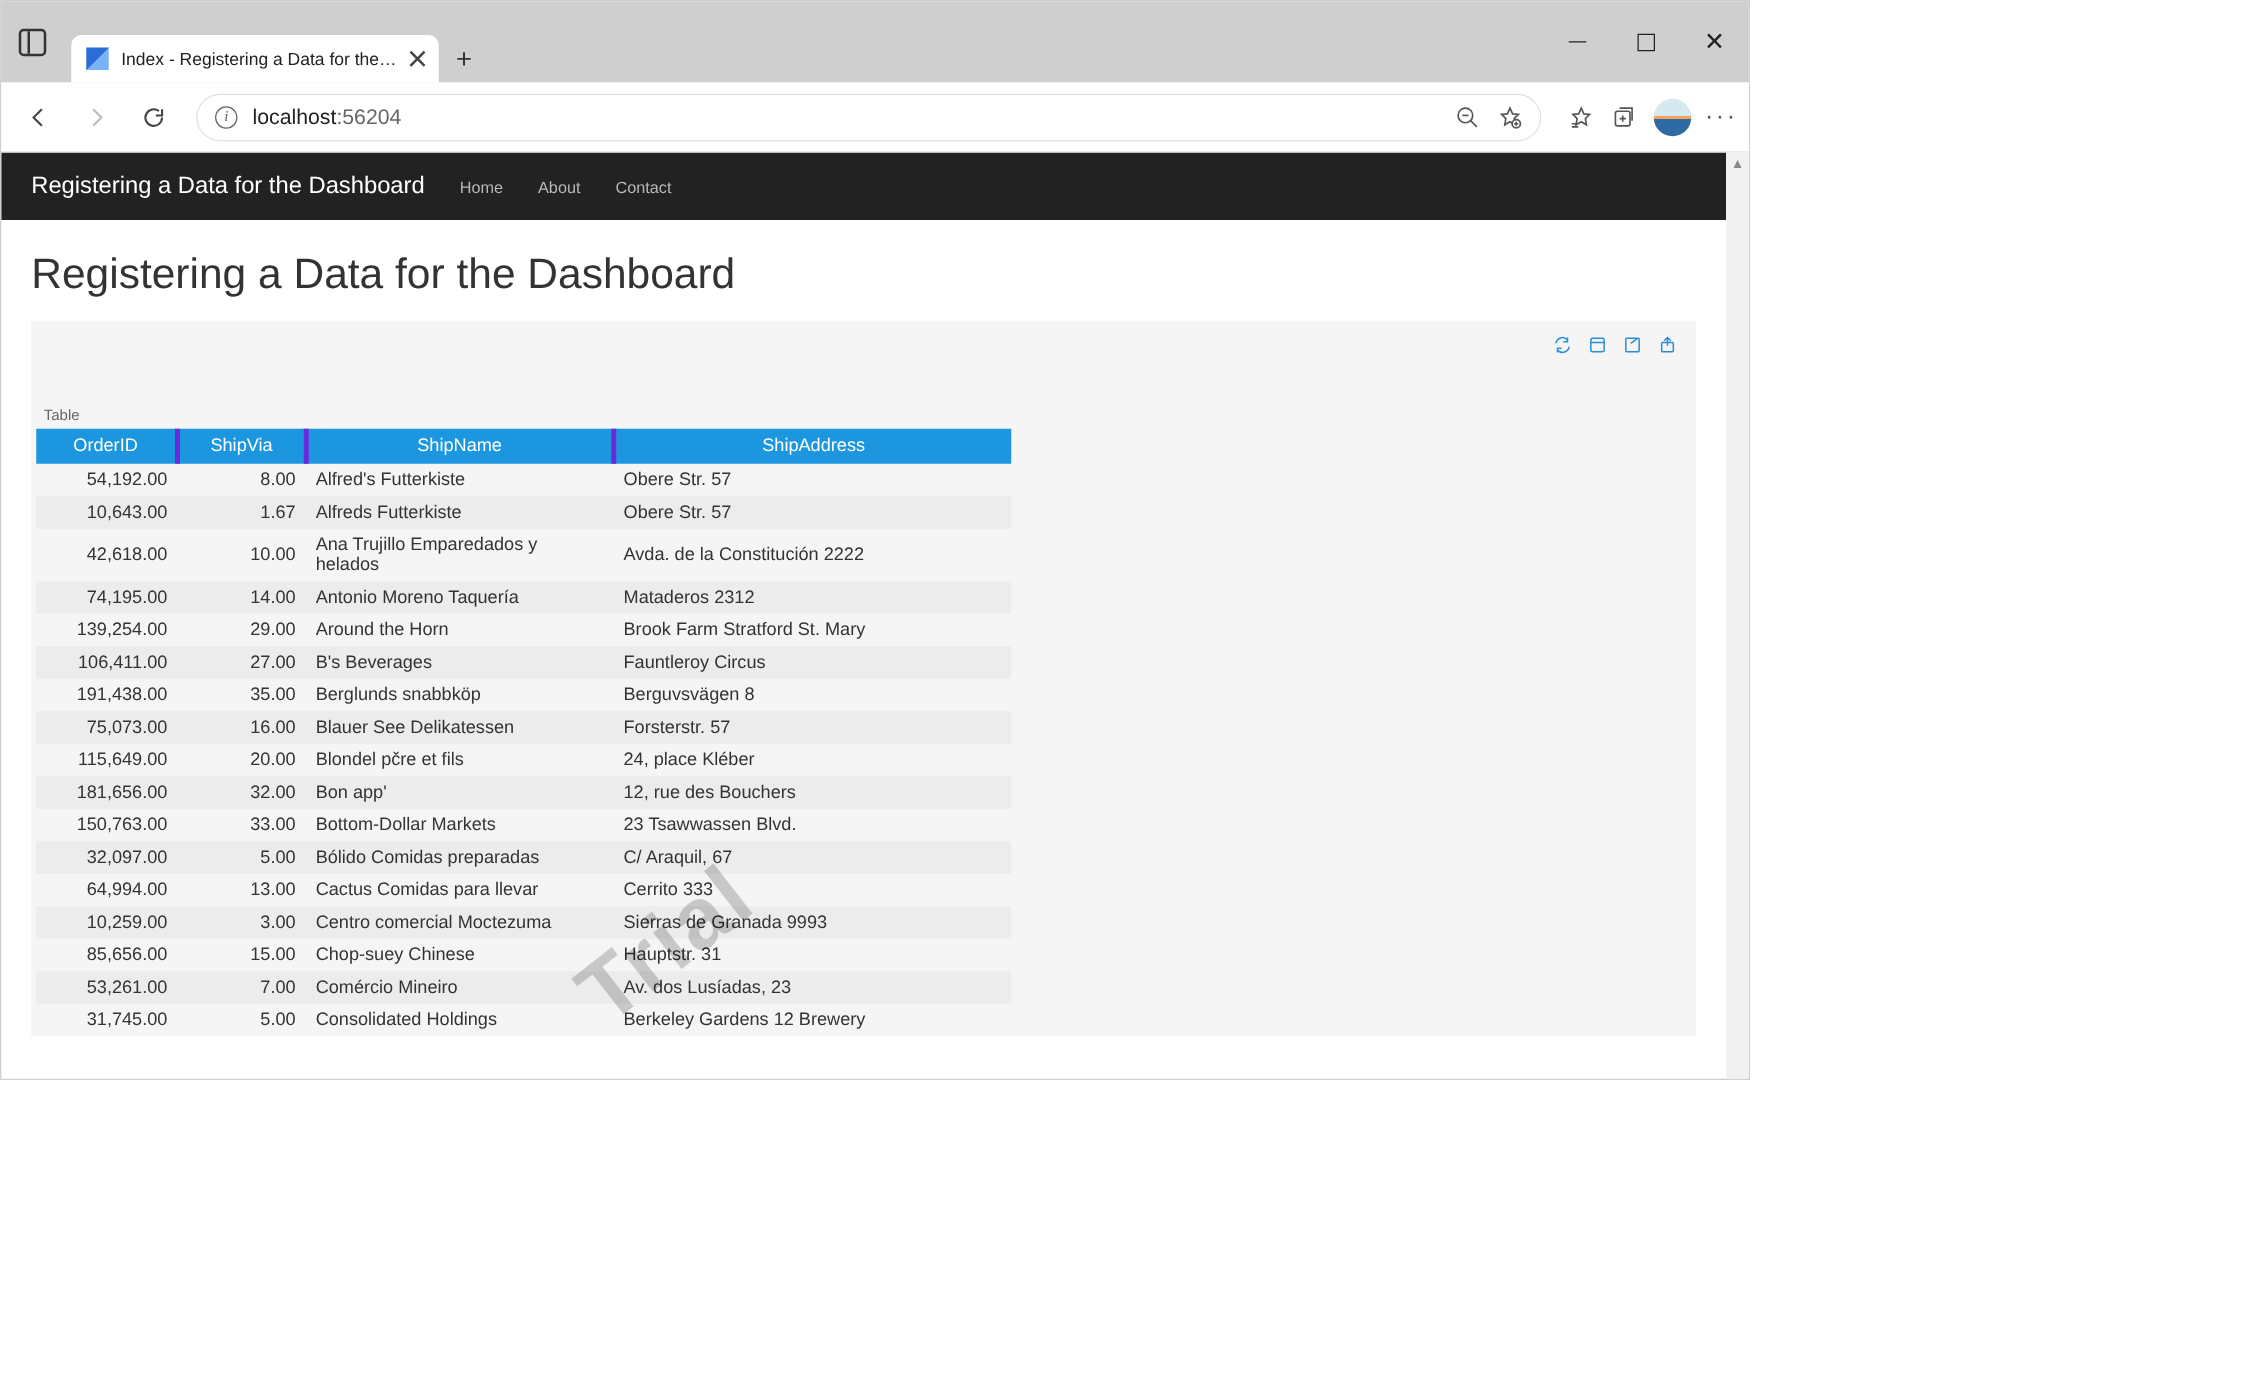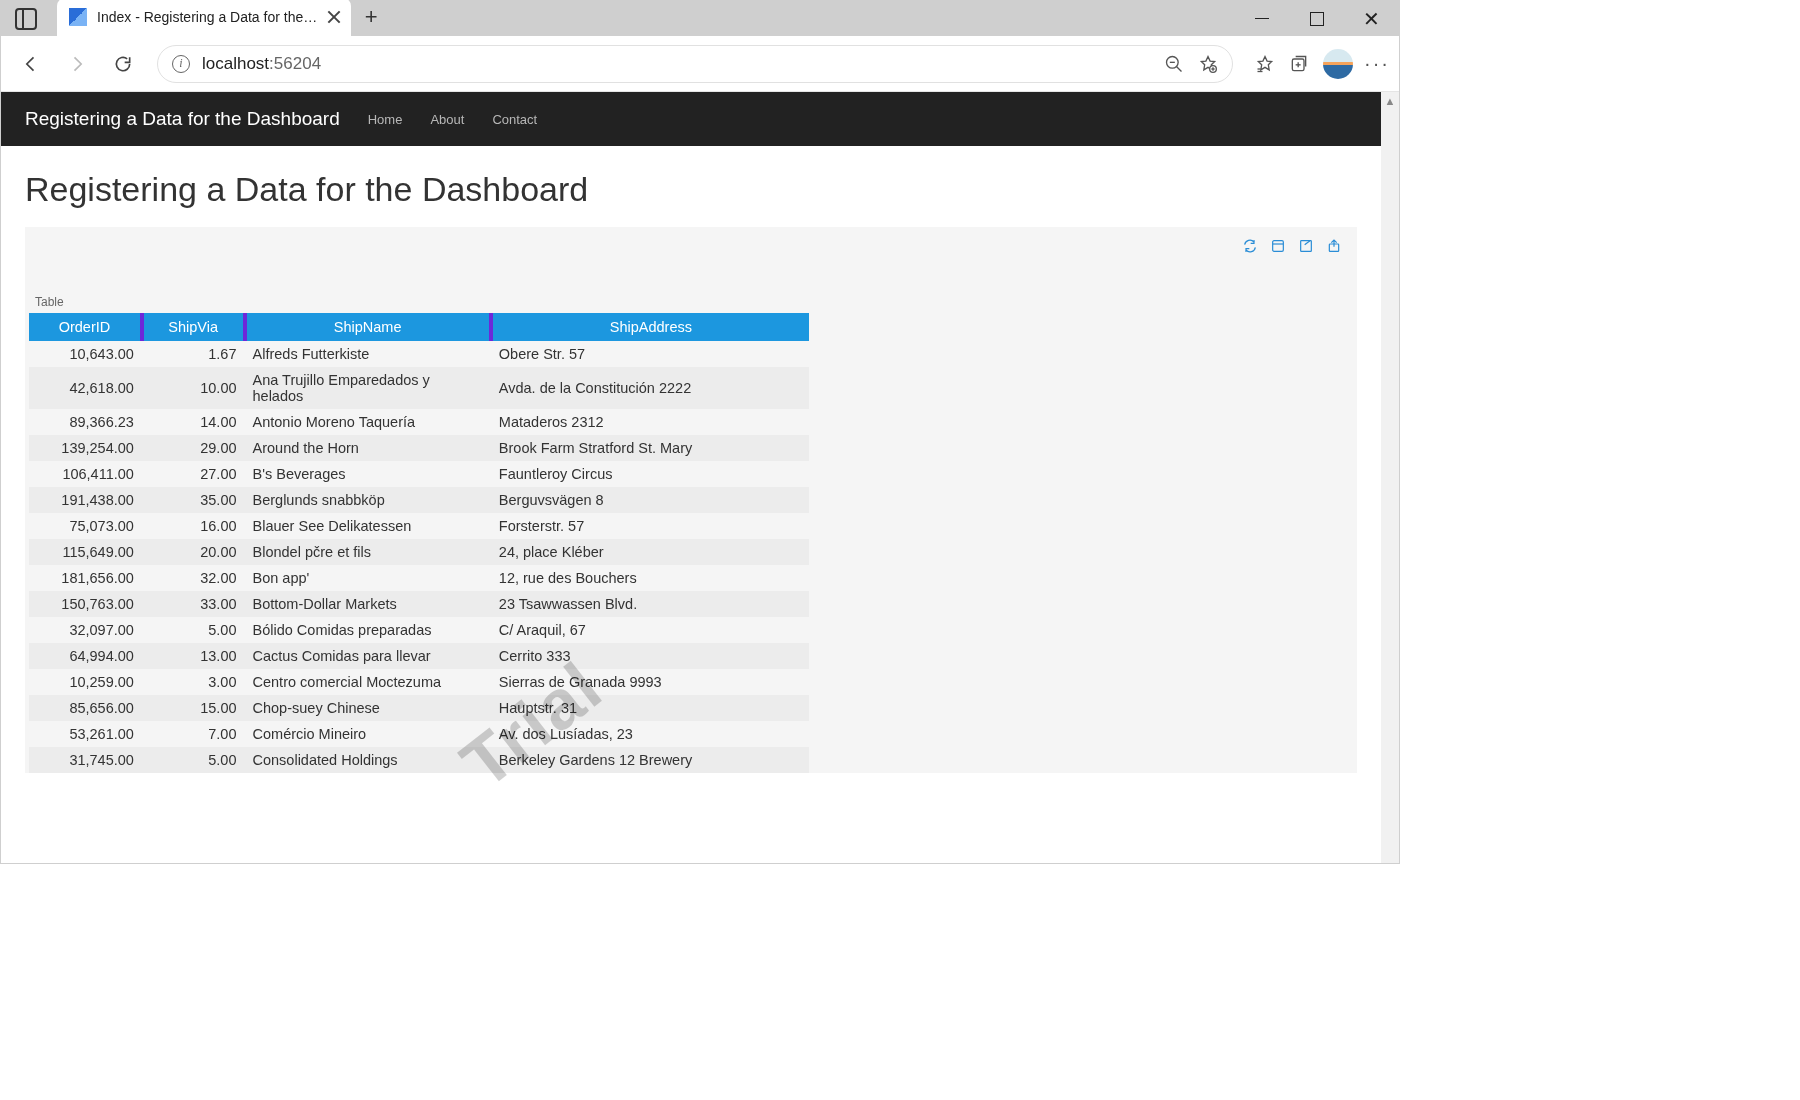--- a/index.html
+++ b/index.html
@@ -1,21 +1,21 @@
 <!DOCTYPE html>
 <html><head>
 <meta charset="utf-8">
 <style>
   * { box-sizing: border-box; }
   html, body { margin:0; padding:0; height:100%; font-family: "Segoe UI", Arial, sans-serif; }
   body { background:#fff; overflow:hidden; }
 
   
   .browser-chrome { width:1400px; height:864px; display:flex; flex-direction:column; border:1px solid #cfcfcf; }
-  .titlebar { height:35px; background:#cfcfcf; display:flex; align-items:flex-end; }
+  .titlebar { height:65px; background:#cfcfcf; display:flex; align-items:flex-end; }
   .titlebar-leading { display:flex; align-items:center; height:100%; padding:0 14px; }
   .panel-btn { width:22px; height:22px; border:2px solid #333; border-radius:4px; position:relative; }
   .panel-btn::before { content:""; position:absolute; left:5px; top:0; bottom:0; width:2px; background:#333; }
   .tab { background:#fff; height:38px; border-top-left-radius:8px; border-top-right-radius:8px; display:flex; align-items:center; padding:0 10px 0 12px; min-width:280px; max-width:300px; margin-left:6px; gap:10px; }
   .favicon { width:18px; height:18px; background:linear-gradient(135deg,#2a6dd8 0 50%,#7ab3f5 50% 100%); flex:0 0 auto; }
   .tab-title { font-size:14px; color:#222; white-space:nowrap; overflow:hidden; text-overflow:ellipsis; flex:1; }
   .tab-close { width:14px; height:14px; position:relative; cursor:pointer; }
   .tab-close::before, .tab-close::after { content:""; position:absolute; left:6px; top:-1px; width:2px; height:16px; background:#444; }
   .tab-close::before { transform:rotate(45deg); }
   .tab-close::after { transform:rotate(-45deg); }
@@ -210,33 +210,39 @@
               <thead>
                 <tr>
                   <th class="col-orderid">OrderID</th>
                   <th class="col-shipvia">ShipVia</th>
                   <th class="col-shipname">ShipName</th>
                   <th class="col-shipaddr">ShipAddress</th>
                 </tr>
               </thead>
               <tbody id="table-body">
                   <tr>
+                    <td class="num">54,192.00</td>
+                    <td class="num">8.00</td>
+                    <td class="txt">Alfred's Futterkiste</td>
+                    <td class="txt">Obere Str. 57</td>
+                  </tr>
+                  <tr>
                     <td class="num">10,643.00</td>
                     <td class="num">1.67</td>
                     <td class="txt">Alfreds Futterkiste</td>
                     <td class="txt">Obere Str. 57</td>
                   </tr>
                   <tr>
                     <td class="num">42,618.00</td>
                     <td class="num">10.00</td>
                     <td class="txt">Ana Trujillo Emparedados y helados</td>
                     <td class="txt">Avda. de la Constitución 2222</td>
                   </tr>
                   <tr>
-                    <td class="num">89,366.23</td>
+                    <td class="num">74,195.00</td>
                     <td class="num">14.00</td>
                     <td class="txt">Antonio Moreno Taquería</td>
                     <td class="txt">Mataderos 2312</td>
                   </tr>
                   <tr>
                     <td class="num">139,254.00</td>
                     <td class="num">29.00</td>
                     <td class="txt">Around the Horn</td>
                     <td class="txt">Brook Farm Stratford St. Mary</td>
                   </tr>

